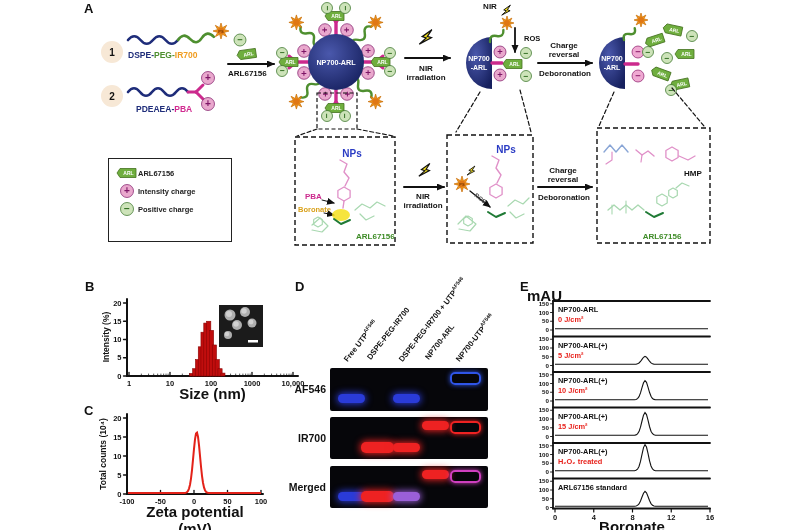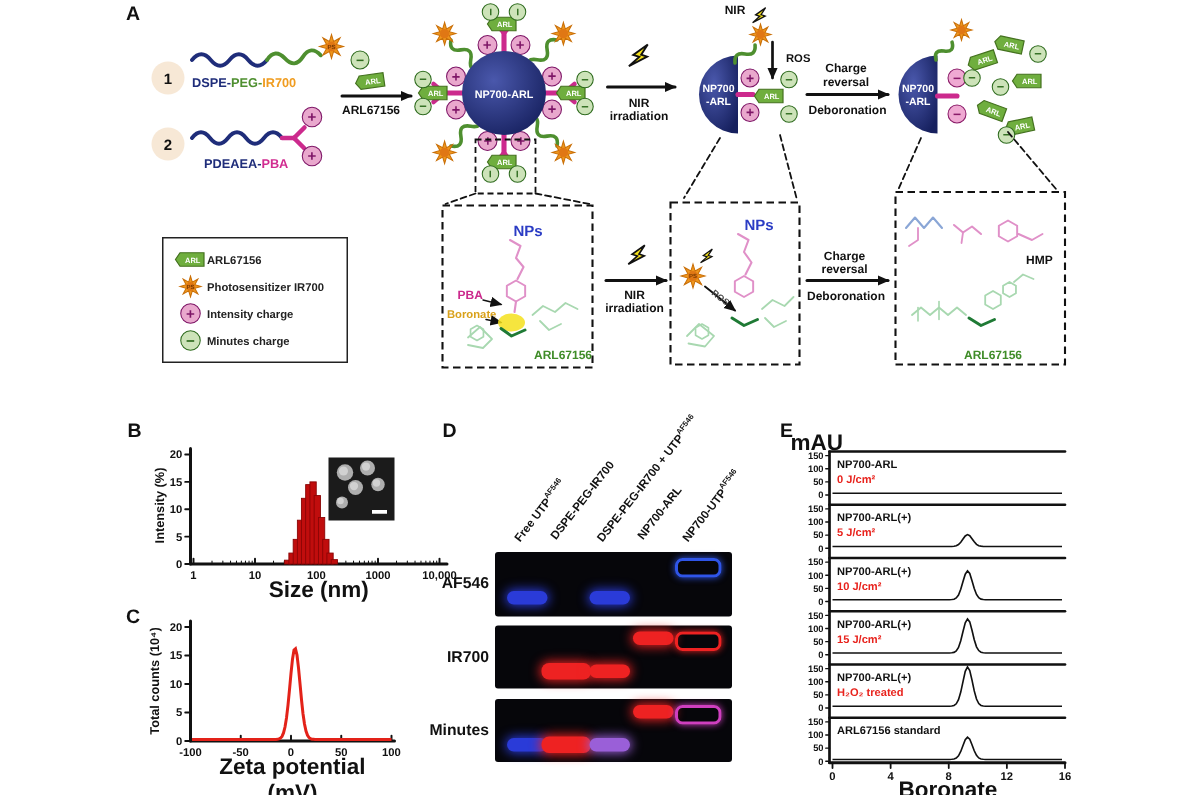--- a/index.html
+++ b/index.html
@@ -516,44 +516,34 @@
               <polygon points="-8,-4.5 8,-4.5 8,4.5 -8,4.5 -11,0" fill="#6fae3e" stroke="#44711f" stroke-width="0.8"></polygon>
               <text x="0.5" y="2" font-size="5" font-weight="bold" fill="#fff" text-anchor="middle">ARL</text>
             </g>
           </svg>
         </span>
         <span class="leg-tx">ARL67156</span>
       </div>
       <div class="leg-row">
         <span class="leg-ic">
           <svg width="22" height="16" viewBox="0 0 22 16">
-            <polygon points="18.0,8.0 13.9,9.2 15.9,12.9 12.2,10.9 11.0,15.0 9.8,10.9 6.1,12.9 8.1,9.2 4.0,8.0 8.1,6.8 6.1,3.1 9.8,5.1 11.0,1.0 12.2,5.1 15.9,3.1 13.9,6.8" fill="#f0971c" stroke="#c96f08" stroke-width="0.7"></polygon>
-            <circle cx="11" cy="8" r="2.94" fill="#e07714"></circle>
-            <text x="11" y="9.6" font-size="4" font-weight="bold" fill="#7a3c00" text-anchor="middle">PS</text>
-          </svg>
-        </span>
-        <span class="leg-tx">Photosensitizer IR700</span>
-      </div>
-      <div class="leg-row">
-        <span class="leg-ic">
-          <svg width="22" height="16" viewBox="0 0 22 16">
             <circle cx="11" cy="8" r="6.5" fill="#e9a8cd" stroke="#7d1566" stroke-width="0.7"></circle>
             <text x="11" y="11.379999999999999" font-size="10.075000000000001" font-weight="bold" fill="#7d1566" text-anchor="middle">+</text>
           </svg>
         </span>
         <span class="leg-tx">Intensity charge</span>
       </div>
       <div class="leg-row">
         <span class="leg-ic">
           <svg width="22" height="16" viewBox="0 0 22 16">
             <circle cx="11" cy="8" r="6.5" fill="#cde3b9" stroke="#2e6b1e" stroke-width="0.7"></circle>
             <text x="11" y="11.379999999999999" font-size="10.075000000000001" font-weight="bold" fill="#2e6b1e" text-anchor="middle">−</text>
           </svg>
         </span>
-        <span class="leg-tx">Minutes charge</span>
+        <span class="leg-tx">Positive charge</span>
       </div>
     </div>
 
   <div class="gel" style="top:368px;height:43px;" id="gel0">
       <div class="band" style="left: 7.5px; top: 26px; width: 27px; height: 9px; background: rgb(42, 59, 216); box-shadow: rgb(42, 59, 216) 0px 0px 7px 1px; filter: blur(0.4px);"></div>
       <div class="band" style="left: 62.5px; top: 26px; width: 27px; height: 9px; background: rgb(42, 59, 216); box-shadow: rgb(42, 59, 216) 0px 0px 7px 1px; filter: blur(0.4px);"></div>
       <div class="band" style="left: 119.5px; top: 4px; width: 27px; height: 9px; border: 2.2px solid rgb(47, 85, 232); box-shadow: rgb(47, 85, 232) 0px 0px 5px;"></div>
     </div>
   <div class="gel" style="top:417px;height:42px;" id="gel1">
       <div class="band" style="left: 30.5px; top: 25px; width: 33px; height: 11px; background: rgb(238, 34, 34); box-shadow: rgb(238, 34, 34) 0px 0px 7px 1px; filter: blur(0.4px);"></div>
@@ -564,21 +554,21 @@
   <div class="gel" style="top:466px;height:42px;" id="gel2">
       <div class="band" style="left: 7.5px; top: 26px; width: 27px; height: 9px; background: rgb(42, 59, 216); box-shadow: rgb(42, 59, 216) 0px 0px 7px 1px; filter: blur(0.4px);"></div>
       <div class="band" style="left: 30.5px; top: 25px; width: 33px; height: 11px; background: rgb(238, 34, 34); box-shadow: rgb(238, 34, 34) 0px 0px 7px 1px; filter: blur(0.4px);"></div>
       <div class="band" style="left: 62.5px; top: 26px; width: 27px; height: 9px; background: rgb(154, 95, 216); box-shadow: rgb(154, 95, 216) 0px 0px 7px 1px; filter: blur(0.4px);"></div>
       <div class="band" style="left: 91.5px; top: 4px; width: 27px; height: 9px; background: rgb(238, 34, 34); box-shadow: rgb(238, 34, 34) 0px 0px 7px 1px; filter: blur(0.4px);"></div>
       <div class="band" style="left: 119.5px; top: 4px; width: 27px; height: 9px; border: 2.2px solid rgb(207, 63, 191); box-shadow: rgb(207, 63, 191) 0px 0px 5px;"></div>
     </div>
 
   <div class="rowlab" style="left:280px;top:383px;">AF546</div>
   <div class="rowlab" style="left:280px;top:432px;">IR700</div>
-  <div class="rowlab" style="left:280px;top:481px;">Minutes</div>
+  <div class="rowlab" style="left:280px;top:481px;">Merged</div>
 
   <div id="lane-labels">
       <div class="lanelab" style="left: 347px; top: 352px;">Free UTP<sup>AF546</sup></div>
       <div class="lanelab" style="left: 373px; top: 352px;">DSPE-PEG-IR700</div>
       <div class="lanelab" style="left: 402px; top: 352px;">DSPE-PEG-IR700 + UTP<sup>AF546</sup></div>
       <div class="lanelab" style="left: 431px; top: 352px;">NP700-ARL</div>
       <div class="lanelab" style="left: 459px; top: 352px;">NP700-UTP<sup>AF546</sup></div>
     </div>
 </div>
 

